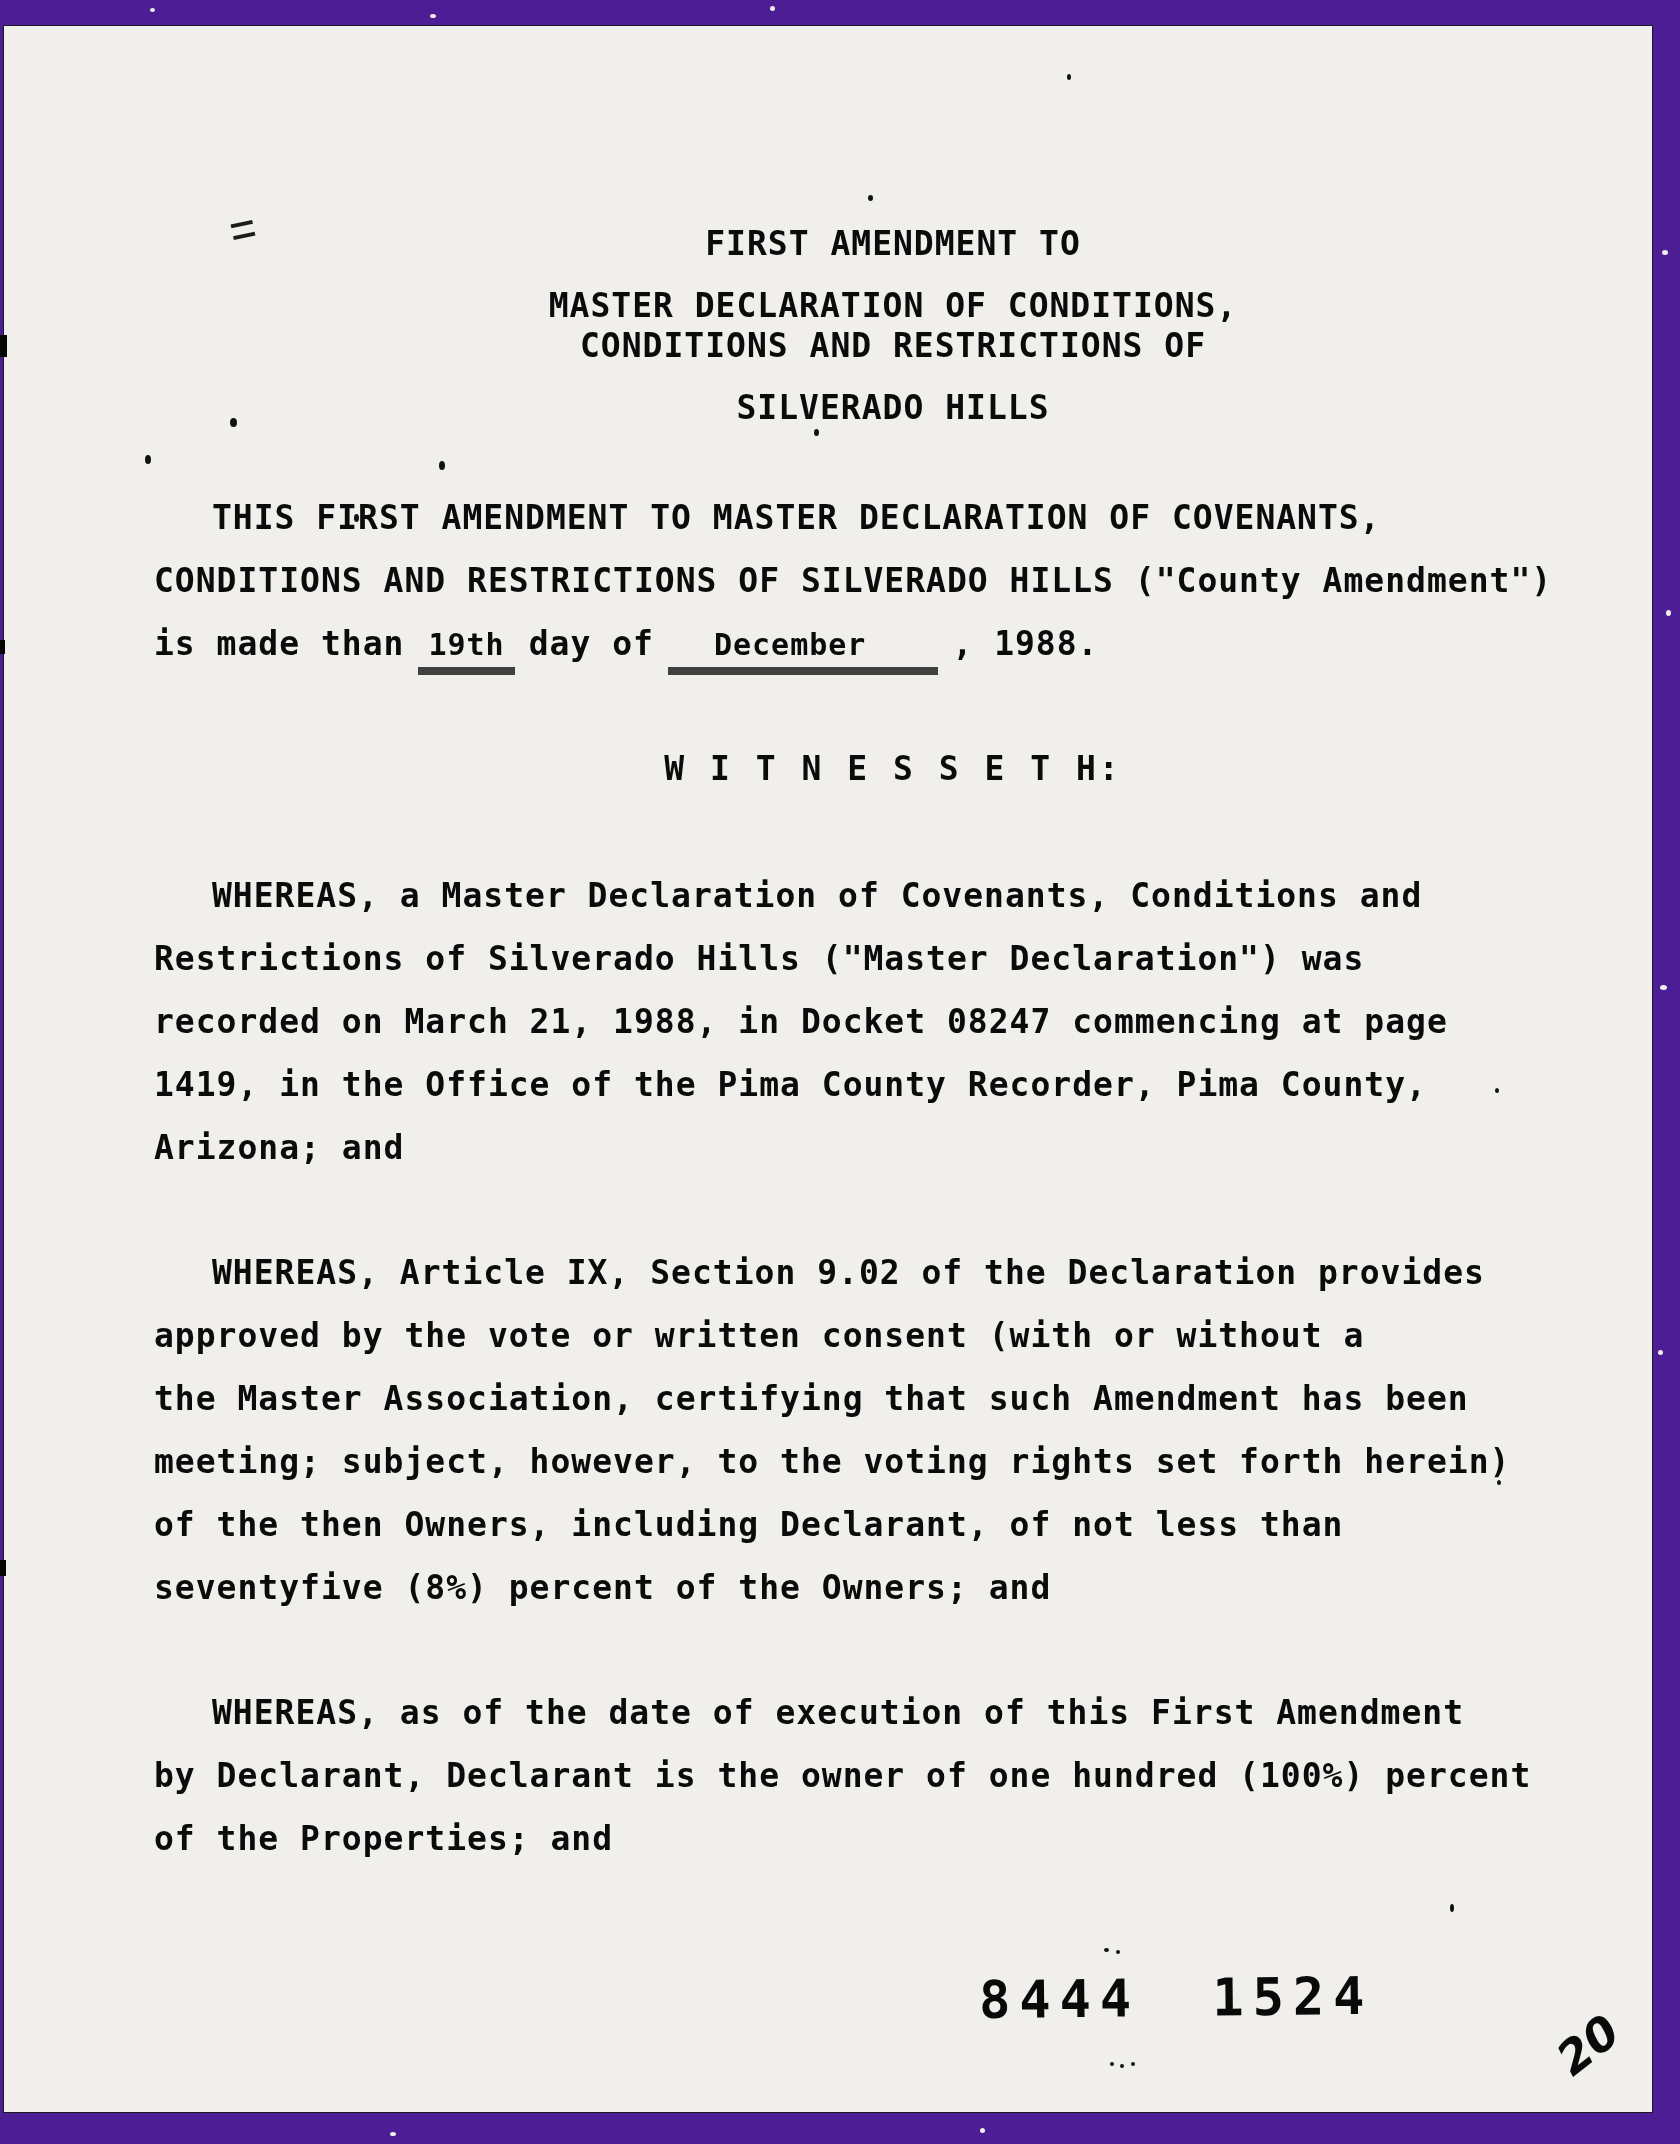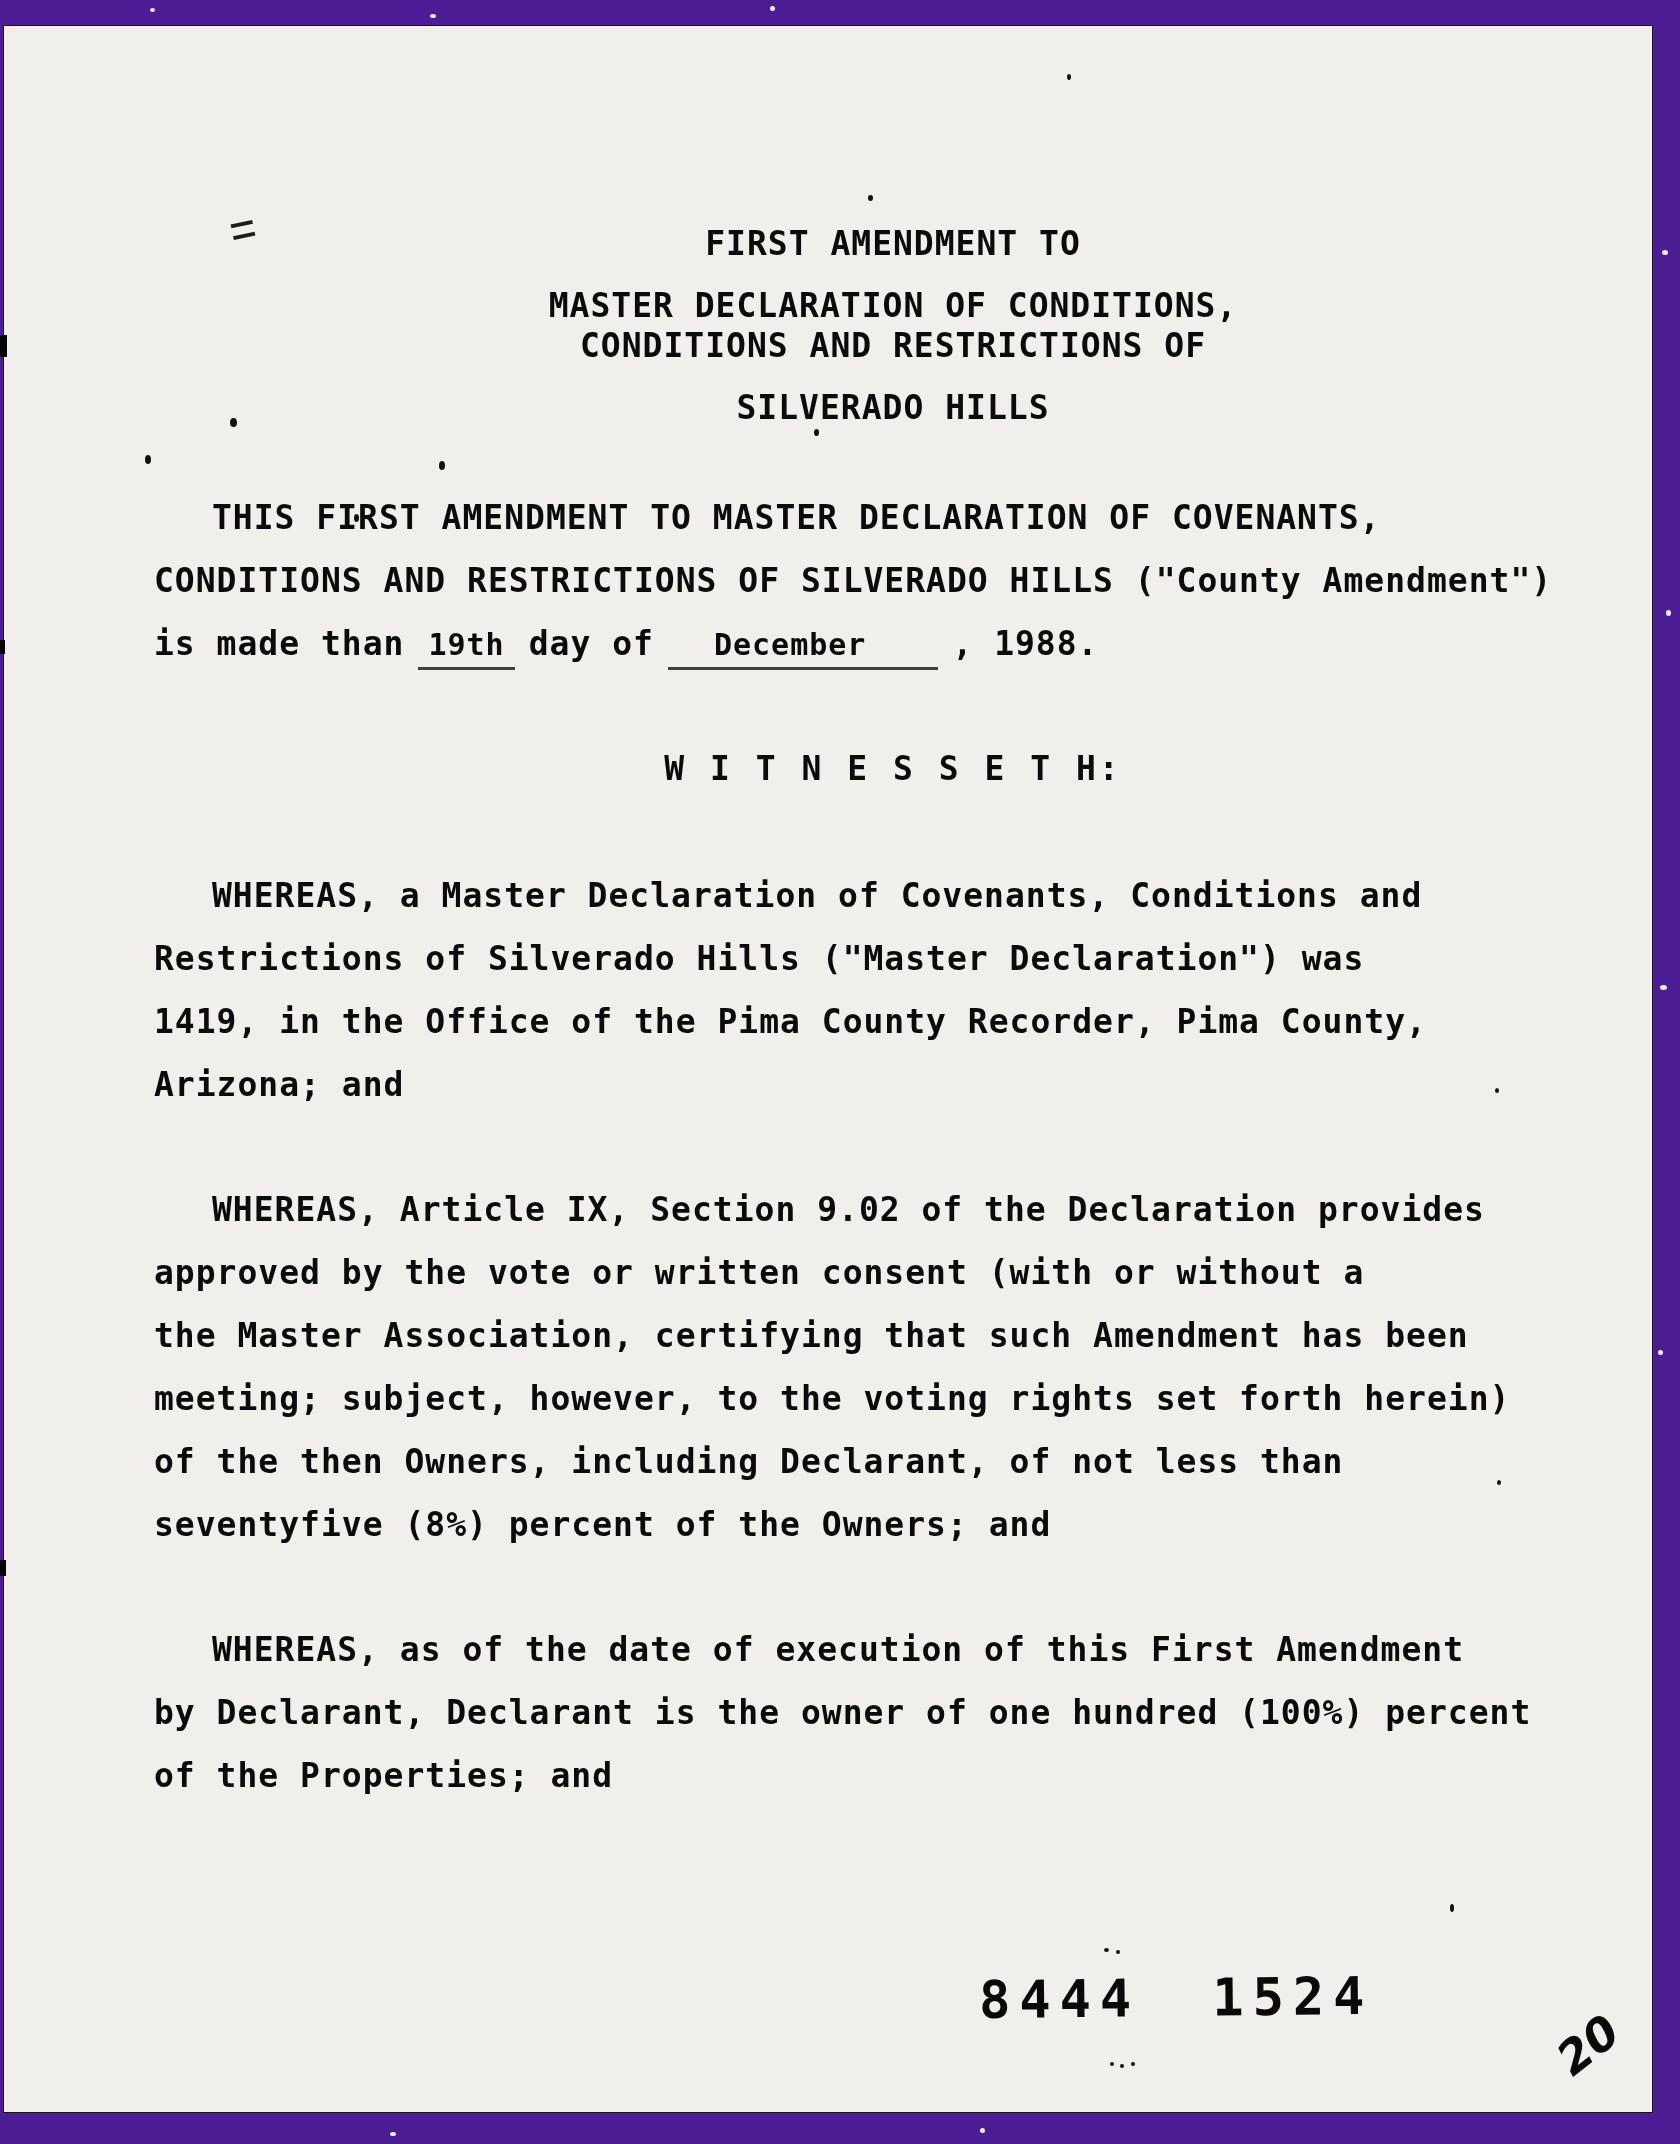--- a/index.html
+++ b/index.html
@@ -32,21 +32,21 @@
   .centered{ text-align:center; transform:translateX(44px); }
   .title-line{ line-height:40px; }
   .gap-after{ margin-bottom:22px; }
   .title-block{ margin-bottom:58px; }
   .para{ margin:0 0 62px 0; }
   .line{ display:block; line-height:63px; white-space:nowrap; }
   .indent{ text-indent:58px; }
   .witnesseth{ line-height:63px; margin-bottom:64px; letter-spacing:3px; }
   .blank{
     display:inline-block;
-    border-bottom:3px solid #404040;
+    border-bottom:8px solid #404040;
     line-height:40px;
     margin:0 14px;
     padding:0 10px 2px 10px;
     font-size:30px;
   }
   .blank.month{ padding:0 72px 2px 46px; }
   
   .stamp{
     position:absolute;
     left:975px;top:1942px;
@@ -115,20 +115,21 @@
         <span class="line">
           <span>is made than</span><span class="blank">19th</span><span>day of</span><span class="blank month">December</span><span>, 1988.</span>
         </span>
       </p>
 
       <div class="witnesseth centered">W I T N E S S E T H:</div>
 
       <p class="para">
         <span class="line indent">WHEREAS, a Master Declaration of Covenants, Conditions and</span>
         <span class="line">Restrictions of Silverado Hills ("Master Declaration") was</span>
+        <span class="line">recorded on March 21, 1988, in Docket 08247 commencing at page</span>
         <span class="line">1419, in the Office of the Pima County Recorder, Pima County,</span>
         <span class="line">Arizona; and</span>
       </p>
 
       <p class="para">
         <span class="line indent">WHEREAS, Article IX, Section 9.02 of the Declaration provides</span>
         <span class="line">approved by the vote or written consent (with or without a</span>
         <span class="line">the Master Association, certifying that such Amendment has been</span>
         <span class="line">meeting; subject, however, to the voting rights set forth herein)</span>
         <span class="line">of the then Owners, including Declarant, of not less than</span>

